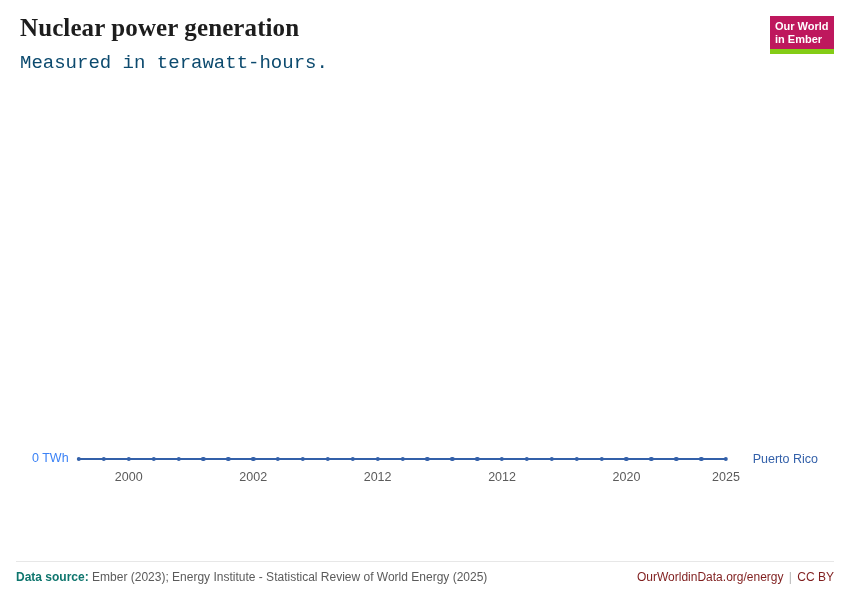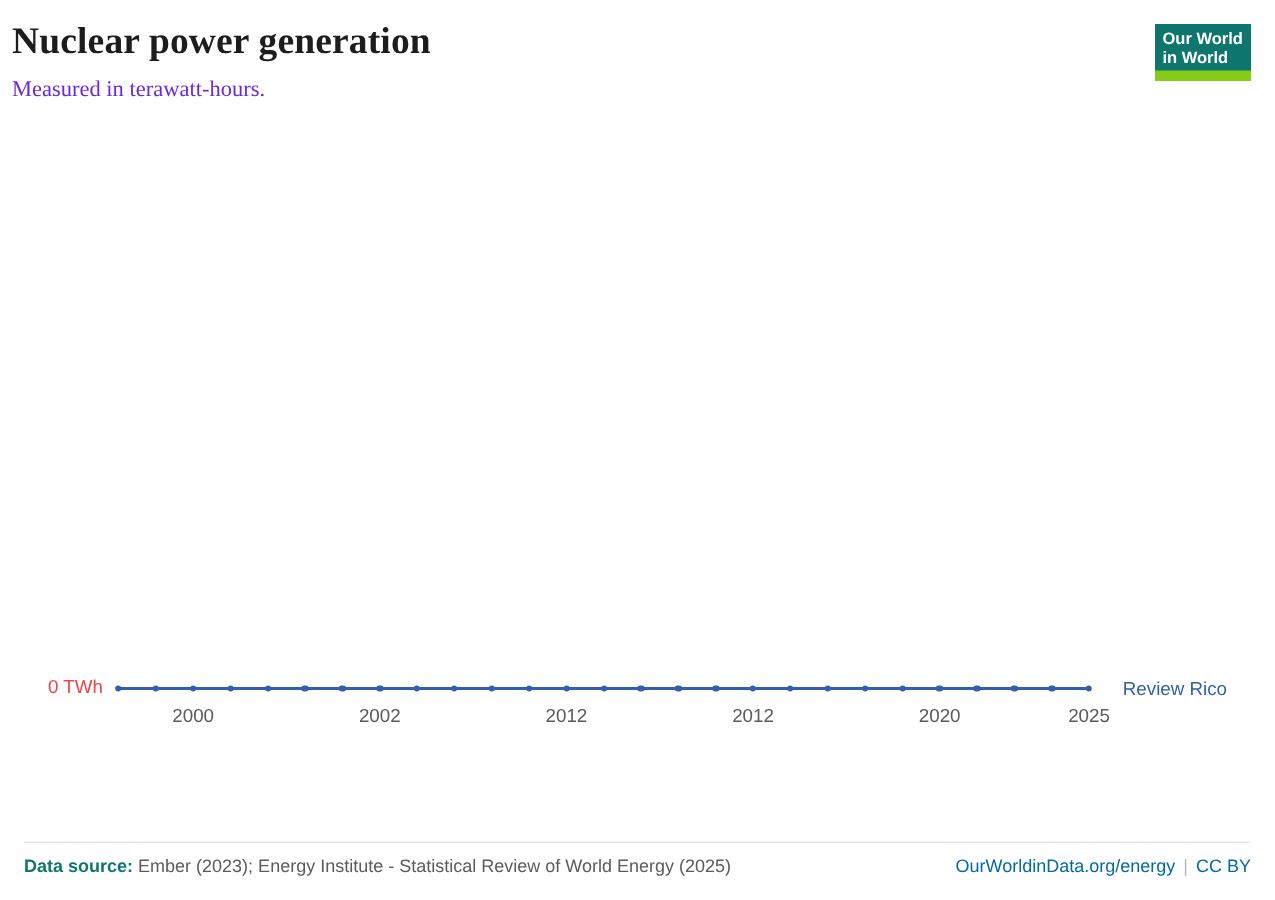--- a/index.html
+++ b/index.html
@@ -18,76 +18,76 @@
     position: relative;
     width: 850px;
     height: 600px;
     box-sizing: border-box;
     padding: 0;
   }
 
   
   .header {
     position: absolute;
-    left: 8px;
+    left: 20px;
     top: 14px;
     right: 16px;
   }
   .chart-title {
     font-family: "Liberation Serif", serif;
     font-size: 25px;
     font-weight: 700;
     color: #1d1d1d;
     letter-spacing: 0.1px;
     line-height: 1.15;
     margin: 0;
   }
   .chart-subtitle {
-    font-family: Liberation Serif, serif;
-    font-size: 15px;
-    color: #6d28d9;
+    font-family: Liberation Mono, monospace;
+    font-size: 19px;
+    color: #0c4a6e;
     margin-top: 8px;
     line-height: 1.3;
   }
 
   
   .owid-logo {
     position: absolute;
     right: 16px;
     top: 16px;
     width: 64px;
     height: 38px;
-    background: #0f766e;
+    background: #be185d;
     color: #ffffff;
     font-family: "Liberation Sans", sans-serif;
     font-size: 11px;
     font-weight: 700;
     line-height: 13px;
     padding: 4px 5px 16px 5px;
     box-sizing: border-box;
-    border-bottom: 7px solid #84cc16;
+    border-bottom: 5px solid #84cc16;
   }
   .owid-logo span {
     display: block;
   }
 
   
   .plot {
     position: absolute;
     left: 16px;
     top: 88px;
     right: 16px;
     bottom: 72px;
   }
   .axis-zero-label {
     position: absolute;
     left: 16px;
     bottom: 63px;
     font-size: 12.5px;
-    color: #ef4444;
+    color: #3b82f6;
     white-space: nowrap;
   }
   .series-line {
     position: absolute;
     left: 63px;
     right: 108px;
     bottom: 68px;
     height: 1.6px;
     background: #3360a9;
   }
@@ -145,41 +145,41 @@
     justify-content: space-between;
     align-items: center;
     border-top: 1px solid #e7e7e7;
     padding-top: 6px;
   }
   .footer-left b {
     color: #0f766e;
     font-weight: 700;
   }
   .footer-right a {
-    color: #0369a1;
+    color: #7f1d1d;
     text-decoration: none;
   }
   .footer-sep {
     color: #b5b5b5;
     padding: 0 2px;
   }
 </style>
 </head>
 <body>
 
 <div class="chart-root">
 
   <div class="header">
     <div class="chart-title">Nuclear power generation</div>
     <div class="chart-subtitle">Measured in terawatt-hours.</div>
   </div>
 
   <div class="owid-logo">
     <span>Our World</span>
-    <span>in World</span>
+    <span>in Ember</span>
   </div>
 
   <div class="plot">
     <div class="axis-zero-label">0 TWh</div>
     <div class="series-line"></div>
     <div class="dots-layer" id="dots-layer">
         <div class="dot" style="left: 0%; background: rgb(51, 96, 169);"></div>
         <div class="dot" style="left: 3.84615%; background: rgb(51, 96, 169);"></div>
         <div class="dot" style="left: 7.69231%; background: rgb(51, 96, 169);"></div>
         <div class="dot" style="left: 11.5385%; background: rgb(51, 96, 169);"></div>
@@ -200,21 +200,21 @@
         <div class="dot" style="left: 69.2308%; background: rgb(51, 96, 169);"></div>
         <div class="dot" style="left: 73.0769%; background: rgb(51, 96, 169);"></div>
         <div class="dot" style="left: 76.9231%; background: rgb(51, 96, 169);"></div>
         <div class="dot" style="left: 80.7692%; background: rgb(51, 96, 169);"></div>
         <div class="dot" style="left: 84.6154%; background: rgb(51, 96, 169);"></div>
         <div class="dot" style="left: 88.4615%; background: rgb(51, 96, 169);"></div>
         <div class="dot" style="left: 92.3077%; background: rgb(51, 96, 169);"></div>
         <div class="dot" style="left: 96.1538%; background: rgb(51, 96, 169);"></div>
         <div class="dot" style="left: 100%; background: rgb(51, 96, 169);"></div>
       </div>
-    <div class="series-label">Review Rico</div>
+    <div class="series-label">Puerto Rico</div>
     <div class="x-axis" id="x-axis">
         <div class="x-tick" style="left: 7.69231%;">2000</div>
         <div class="x-tick" style="left: 26.9231%;">2002</div>
         <div class="x-tick" style="left: 46.1538%;">2012</div>
         <div class="x-tick" style="left: 65.3846%;">2012</div>
         <div class="x-tick" style="left: 84.6154%;">2020</div>
         <div class="x-tick" style="left: 100%;">2025</div>
       </div>
   </div>
 

